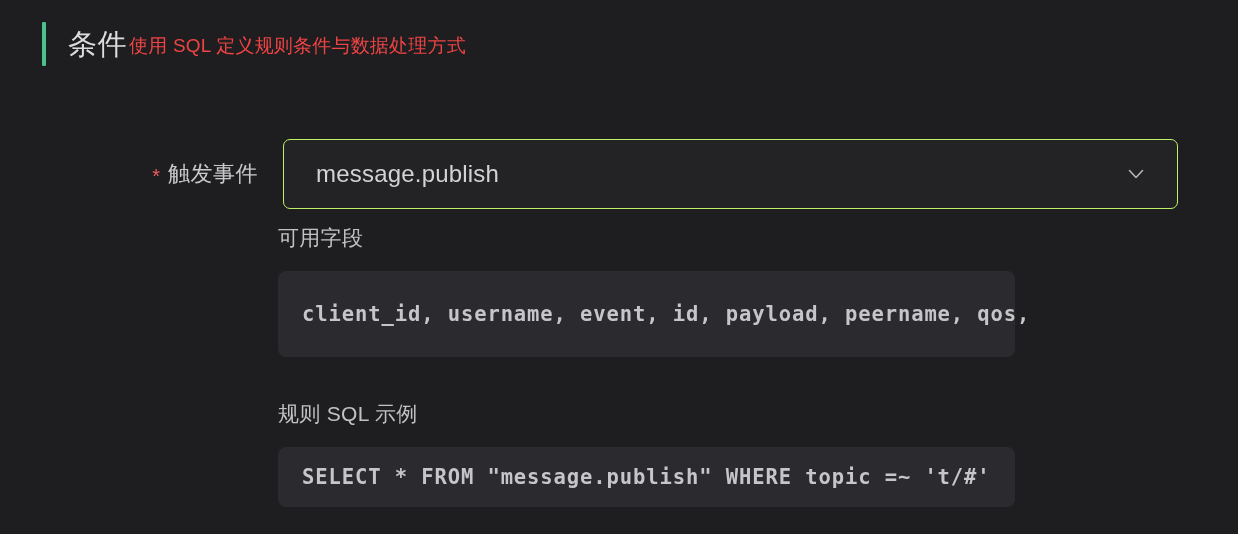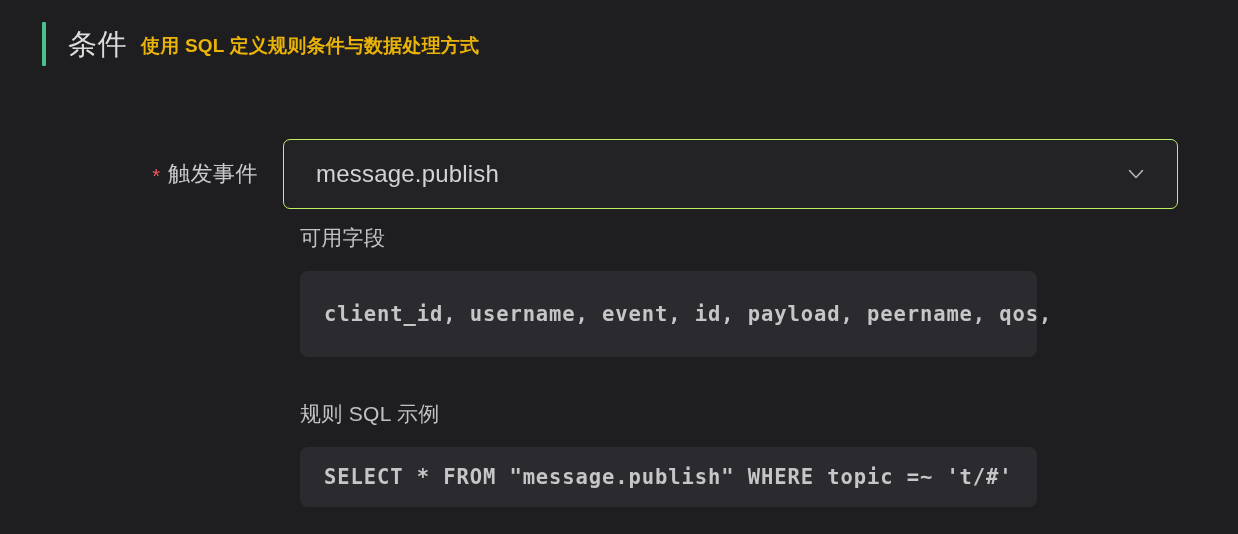--- a/index.html
+++ b/index.html
@@ -45,28 +45,27 @@
   .section-title {
     margin-left: 22px;
     font-size: 29px;
     line-height: 1;
     color: #dcdcdc;
     letter-spacing: 0.5px;
     white-space: nowrap;
   }
 
   .section-subtitle {
-    margin-left: 14px;
+    margin-left: 2px;
     font-size: 19px;
     line-height: 1;
-    color: #eab308;
+    color: #ef4444;
     letter-spacing: 0.2px;
     white-space: nowrap;
     padding-top: 3px;
-    font-weight: bold;
   }
 
   
   .form-row {
     position: absolute;
     left: 0;
     top: 139px;
     width: 1178px;
     height: 70px;
     display: flex;
@@ -130,21 +129,21 @@
     align-items: center;
     justify-content: center;
     pointer-events: none;
   }
 
   .select-arrow svg { display: block; }
 
   
   .field-block {
     position: absolute;
-    left: 300px;
+    left: 278px;
     width: 737px;
   }
 
   .block-label {
     font-size: 21px;
     color: #c2c2c4;
     letter-spacing: 0.3px;
     white-space: nowrap;
   }
 

